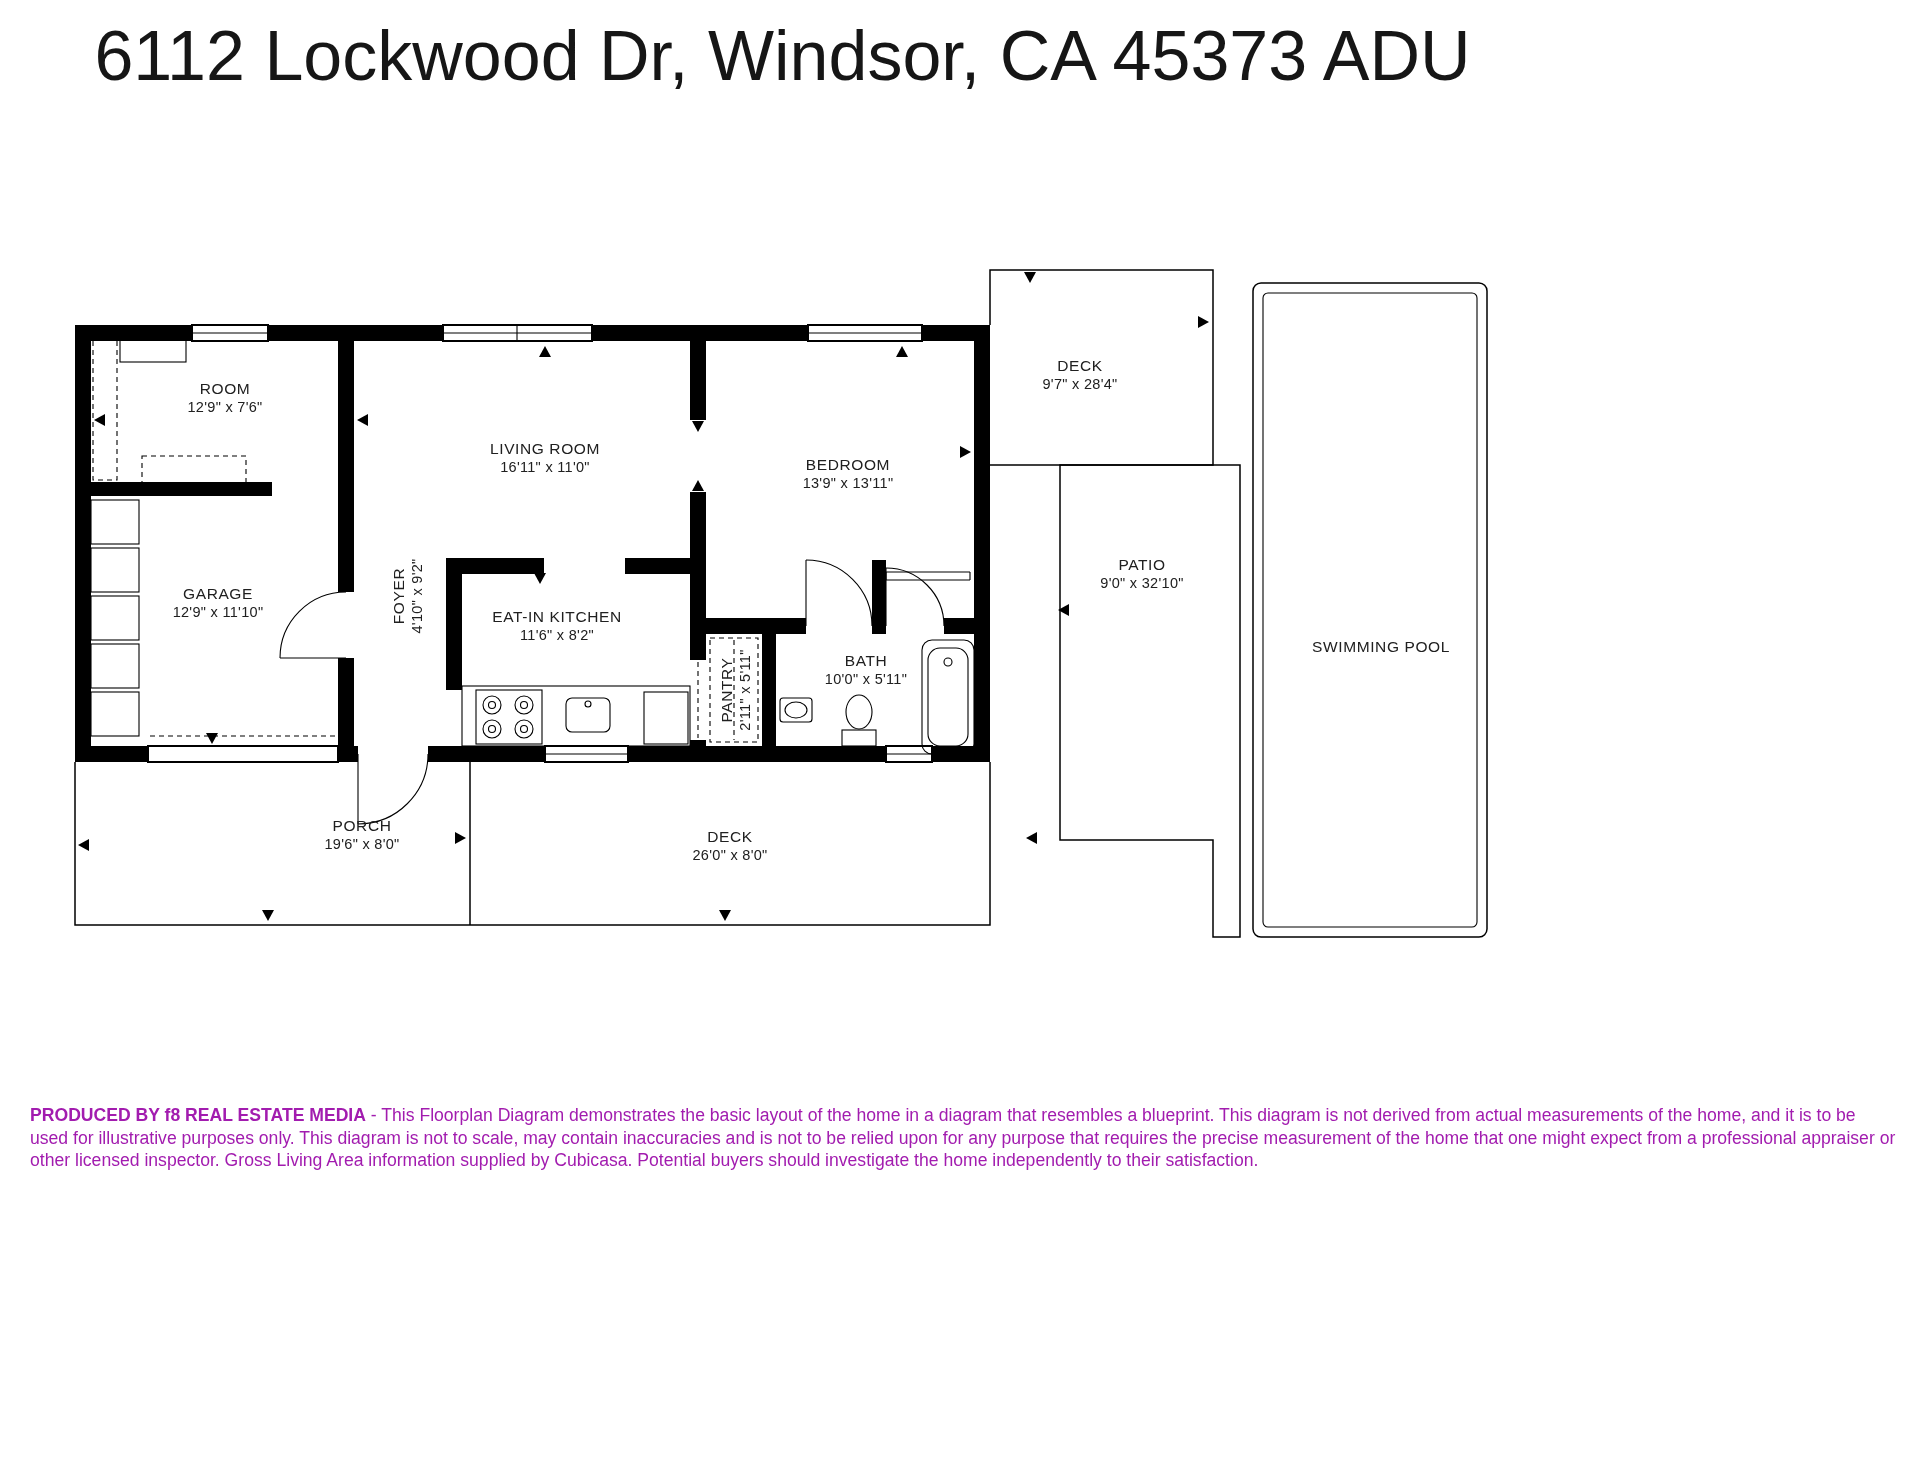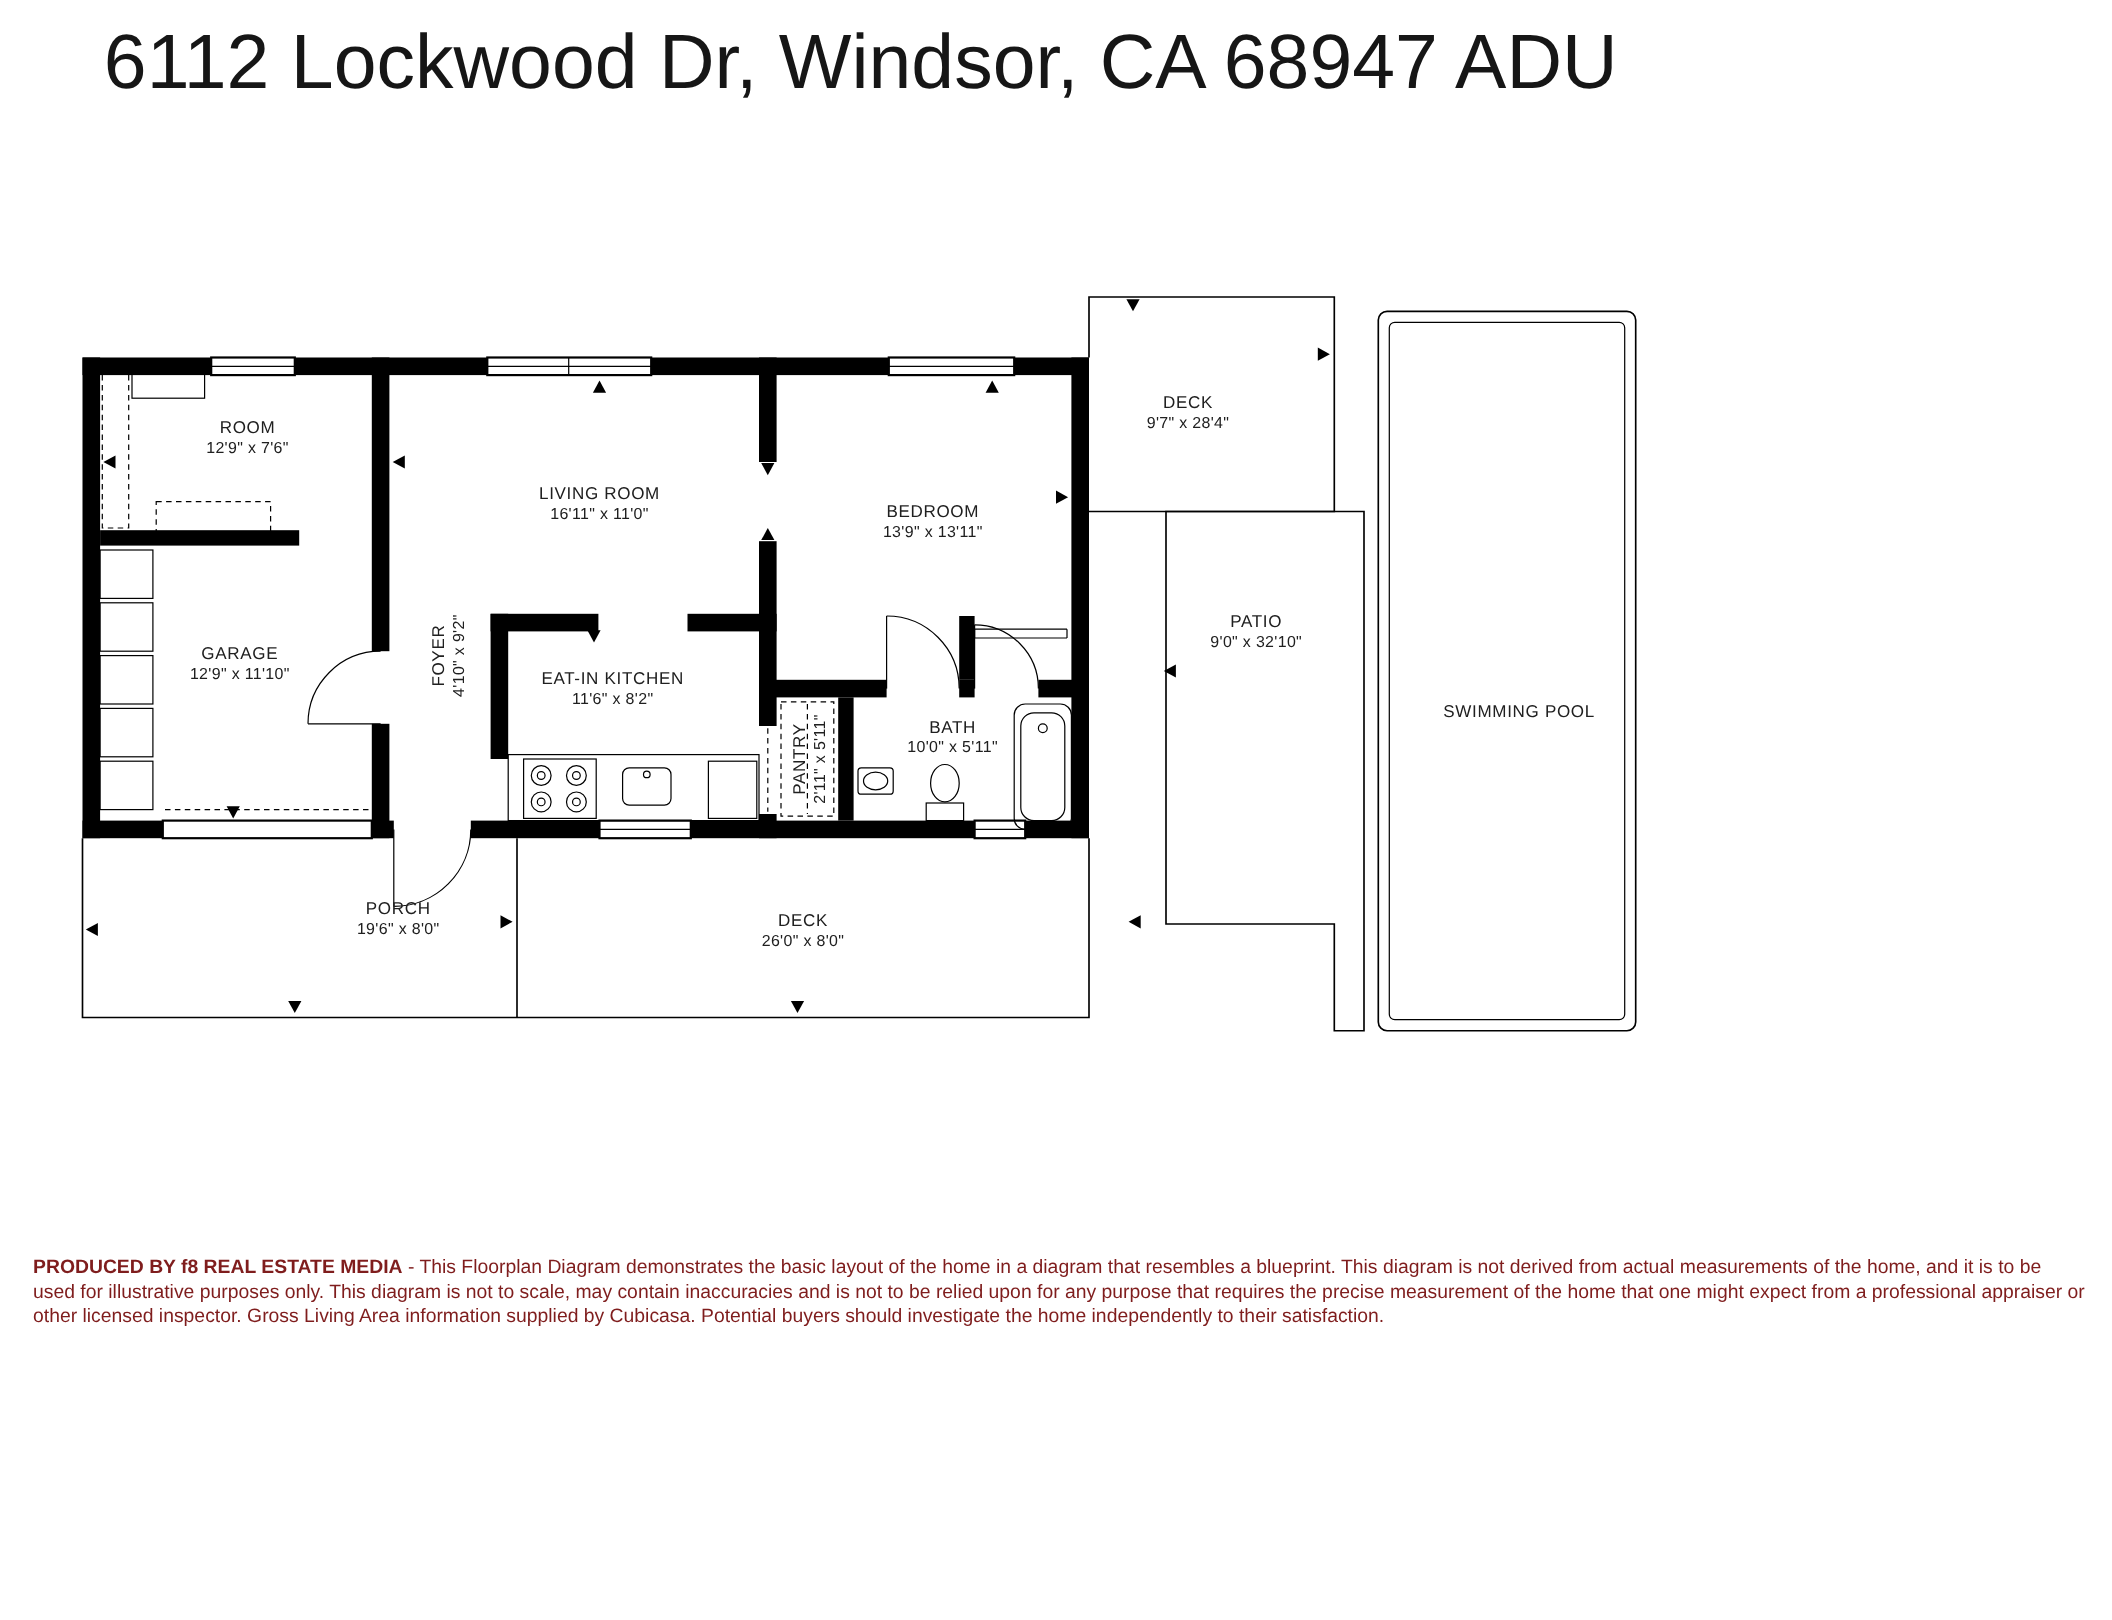--- a/index.html
+++ b/index.html
@@ -1,39 +1,39 @@
 <!DOCTYPE html>
 <html><head>
 <meta charset="utf-8">
 <style>
   * { margin:0; padding:0; box-sizing:border-box; }
   html,body { width:1920px; height:1473px; background:#ffffff; font-family:"Liberation Sans", sans-serif; }
   .page { position:absolute; top:0; left:0; width:1920px; height:1473px; background:#fff; overflow:hidden; }
   .title { position:absolute; top:16px; left:0; width:1565px; text-align:center;
            font-size:70px; font-weight:300; color:#161616; white-space:nowrap; }
   .plan-svg { position:absolute; top:0; left:0; }
-  .footer { position:absolute; left:30px; top:1140px; width:1868px;
-            font-size:17.6px; line-height:22.6px; color:#7f1d1d; }
+  .footer { position:absolute; left:30px; top:1104px; width:1868px;
+            font-size:17.6px; line-height:22.6px; color:#a21caf; }
   .footer b { font-weight:bold; }
   svg text { text-anchor:middle; font-family:"Liberation Sans", sans-serif; fill:#202020; }
   svg text.rn { font-size:15.5px; letter-spacing:0.6px; }
   svg text.rd { font-size:14.5px; letter-spacing:0.3px; }
   .wall  { fill:#000; }
   .win   { fill:#fff; stroke:#000; stroke-width:2; }
   .thin  { fill:none; stroke:#000; stroke-width:1.5; }
   .thin2 { fill:none; stroke:#000; stroke-width:1.1; }
   .dash  { fill:none; stroke:#000; stroke-width:1.1; stroke-dasharray:5 4; }
   .mark  { fill:#000; }
 </style>
 </head>
 <body>
 
 <div class="page">
 
-  <h1 class="title">6112 Lockwood Dr, Windsor, CA 68947 ADU</h1>
+  <h1 class="title">6112 Lockwood Dr, Windsor, CA 45373 ADU</h1>
 
   <svg class="plan-svg" width="1920" height="1473" viewBox="0 0 1920 1473">
 
     <g>
       <path class="thin" d="M75,762 V925 H990 V762"></path>
       <path class="thin" d="M470,762 V925"></path>
       <path class="thin" d="M990,325 V270 H1213 V465 H990"></path>
       <path class="thin" d="M1060,465 H1240 V937 H1213 V840 H1060 Z"></path>
       <rect class="thin" x="1253" y="283" width="234" height="654" rx="8"></rect>
       <rect class="thin2" x="1263" y="293" width="214" height="634" rx="5"></rect>

